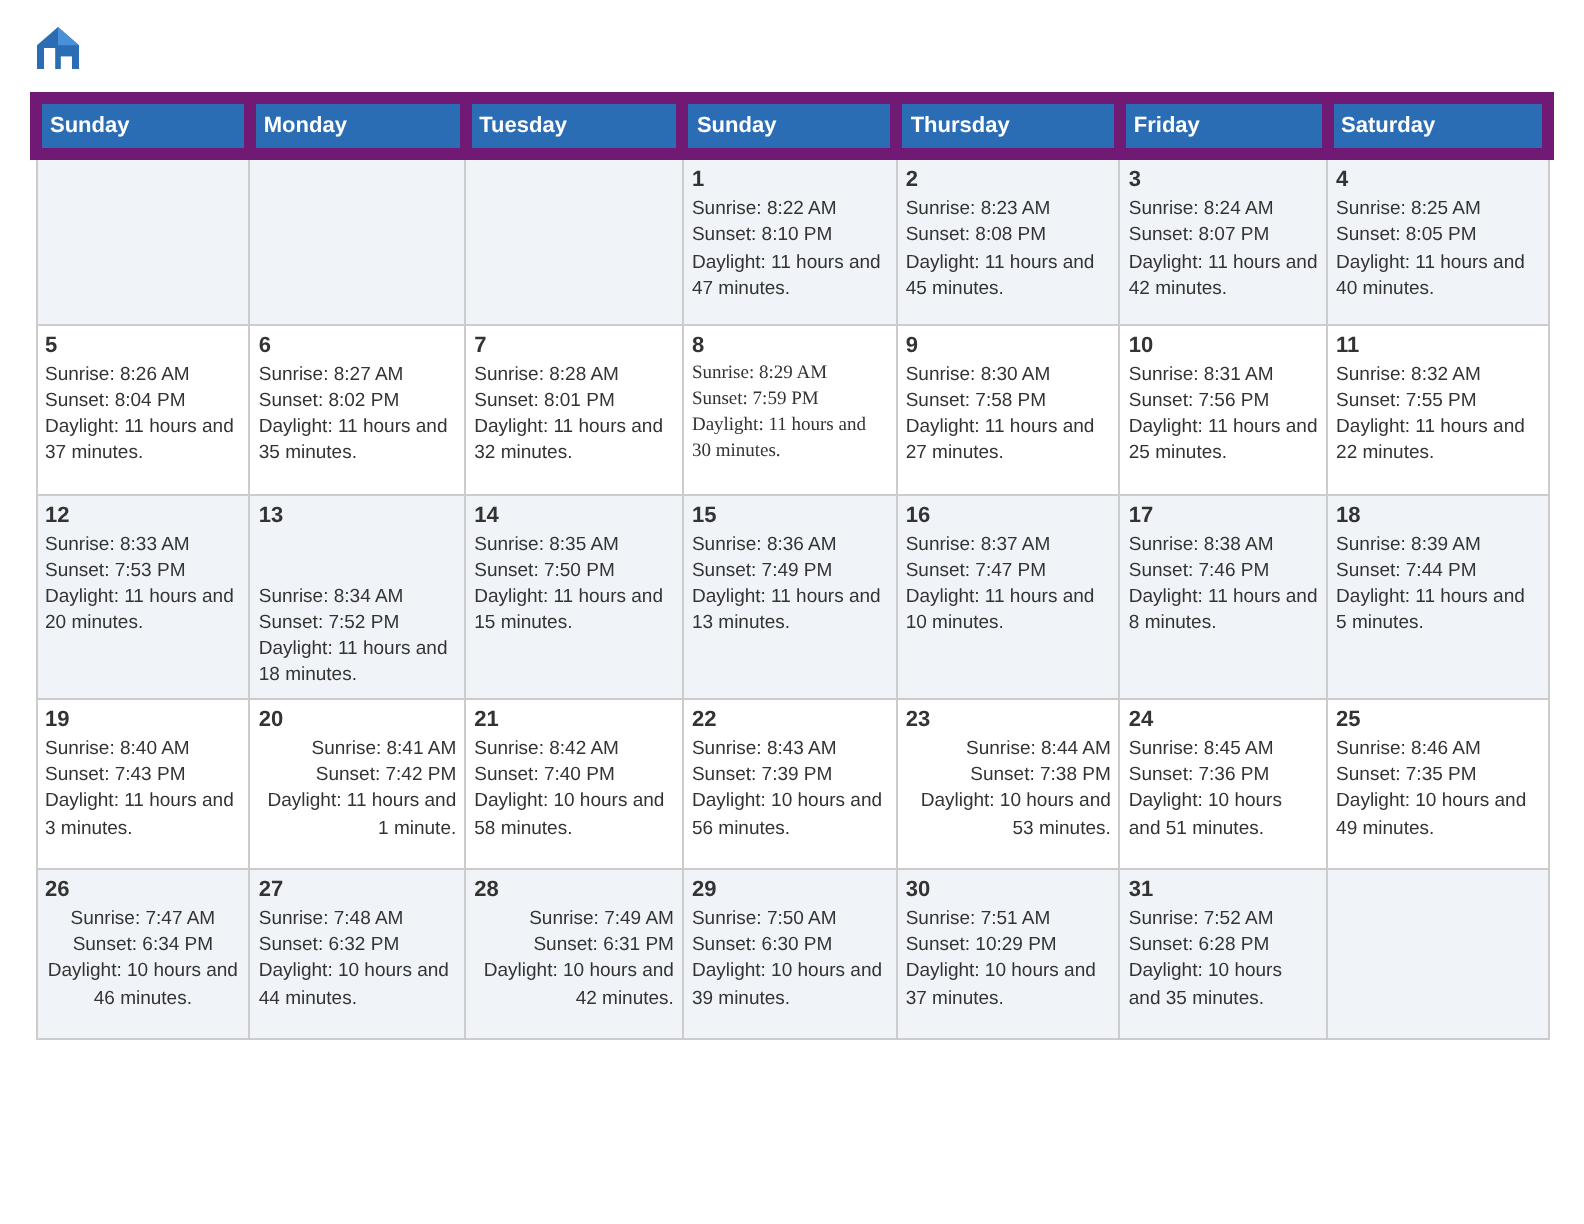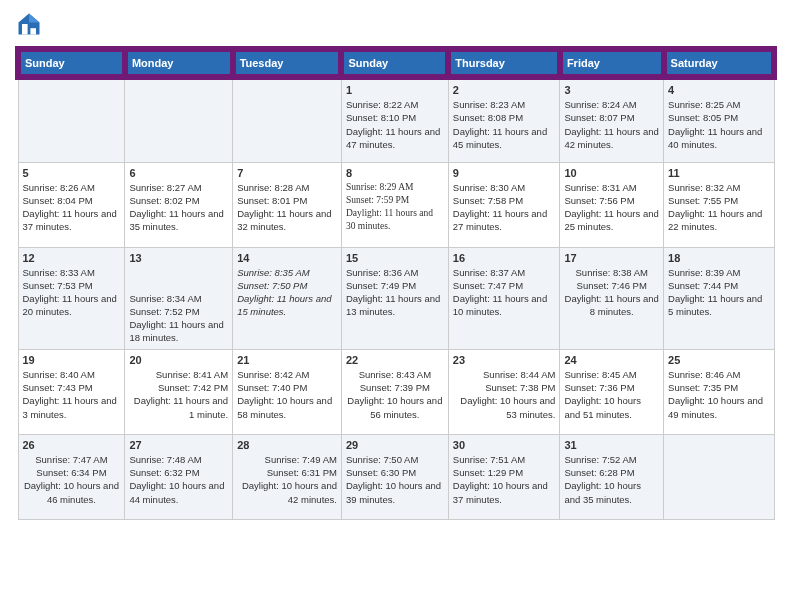--- a/index.html
+++ b/index.html
@@ -208,39 +208,39 @@
 Daylight: 11 hours and 20 minutes.</div>
         </td>
         <td>
           <div class="day-number">13</div>
           <div class="day-info" style="white-space: pre-line; margin-top: 28px;">Sunrise: 8:34 AM
 Sunset: 7:52 PM
 Daylight: 11 hours and 18 minutes.</div>
         </td>
         <td>
           <div class="day-number">14</div>
-          <div class="day-info" style="white-space: pre-line; font-style: italic;">Sunrise: 8:35 AM
+          <div class="day-info" style="white-space: pre-line;">Sunrise: 8:35 AM
 Sunset: 7:50 PM
 Daylight: 11 hours and 15 minutes.</div>
         </td>
         <td>
           <div class="day-number">15</div>
           <div class="day-info" style="white-space: pre-line;">Sunrise: 8:36 AM
 Sunset: 7:49 PM
 Daylight: 11 hours and 13 minutes.</div>
         </td>
         <td>
           <div class="day-number">16</div>
           <div class="day-info" style="white-space: pre-line;">Sunrise: 8:37 AM
 Sunset: 7:47 PM
 Daylight: 11 hours and 10 minutes.</div>
         </td>
         <td>
           <div class="day-number">17</div>
-          <div class="day-info" style="white-space: pre-line; text-align: center;">Sunrise: 8:38 AM
+          <div class="day-info" style="white-space: pre-line;">Sunrise: 8:38 AM
 Sunset: 7:46 PM
 Daylight: 11 hours and 8 minutes.</div>
         </td>
         <td>
           <div class="day-number">18</div>
           <div class="day-info" style="white-space: pre-line;">Sunrise: 8:39 AM
 Sunset: 7:44 PM
 Daylight: 11 hours and 5 minutes.</div>
         </td>
       </tr>
@@ -258,21 +258,21 @@
 Daylight: 11 hours and 1 minute.</div>
         </td>
         <td>
           <div class="day-number">21</div>
           <div class="day-info" style="white-space: pre-line;">Sunrise: 8:42 AM
 Sunset: 7:40 PM
 Daylight: 10 hours and 58 minutes.</div>
         </td>
         <td>
           <div class="day-number">22</div>
-          <div class="day-info" style="white-space: pre-line; text-align: center;">Sunrise: 8:43 AM
+          <div class="day-info" style="white-space: pre-line;">Sunrise: 8:43 AM
 Sunset: 7:39 PM
 Daylight: 10 hours and 56 minutes.</div>
         </td>
         <td>
           <div class="day-number">23</div>
           <div class="day-info" style="white-space: pre-line; text-align: right;">Sunrise: 8:44 AM
 Sunset: 7:38 PM
 Daylight: 10 hours and 53 minutes.</div>
         </td>
         <td>
@@ -309,21 +309,21 @@
         </td>
         <td>
           <div class="day-number">29</div>
           <div class="day-info" style="white-space: pre-line;">Sunrise: 7:50 AM
 Sunset: 6:30 PM
 Daylight: 10 hours and 39 minutes.</div>
         </td>
         <td>
           <div class="day-number">30</div>
           <div class="day-info" style="white-space: pre-line;">Sunrise: 7:51 AM
-Sunset: 1:29 PM
+Sunset: 10:29 PM
 Daylight: 10 hours and 37 minutes.</div>
         </td>
         <td>
           <div class="day-number">31</div>
           <div class="day-info" style="white-space: pre-line;">Sunrise: 7:52 AM
 Sunset: 6:28 PM
 Daylight: 10 hours and 35 minutes.</div>
         </td>
         <td></td>
       </tr>

